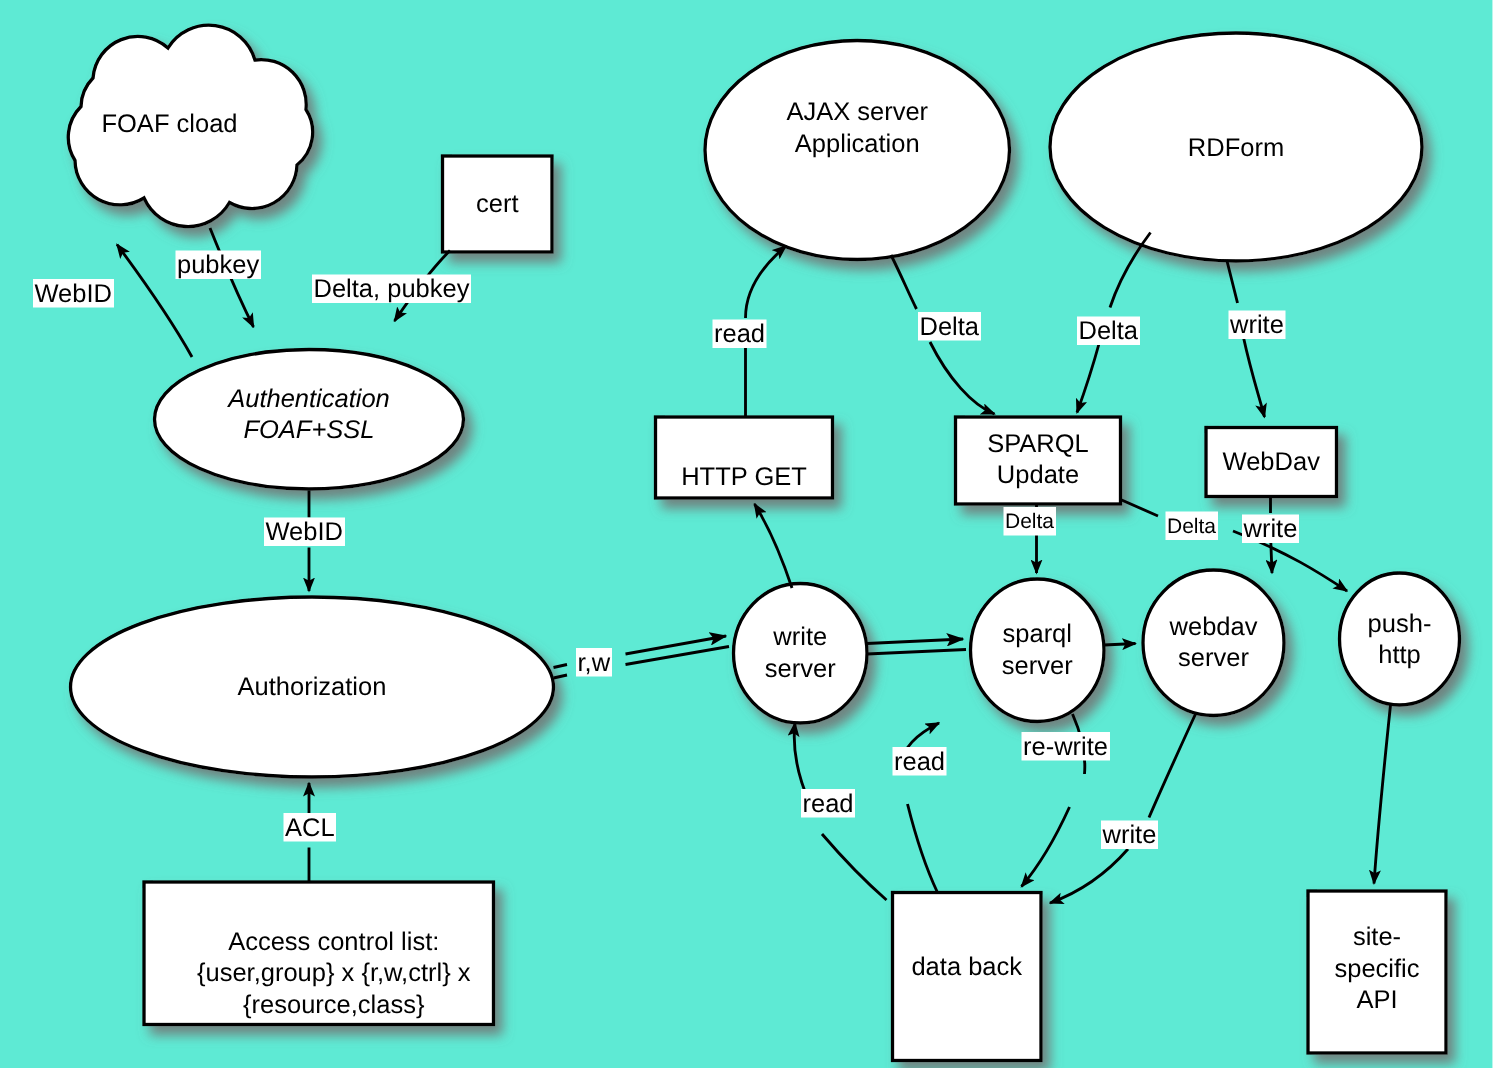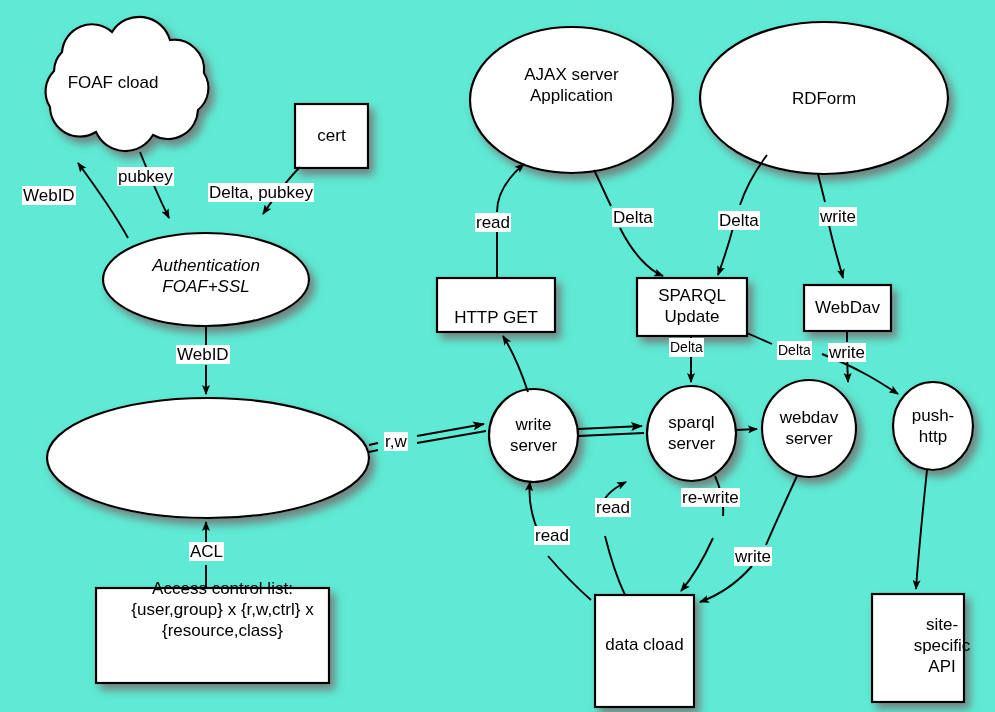--- a/index.html
+++ b/index.html
@@ -129,40 +129,41 @@
       <path d="M797,476 C786,500 775,524 766,545 M752,566 C738,582 722,594 700,602" marker-end="url(#arrow)"></path>
 
       <path d="M927,470 C922,518 918,560 916,589" marker-end="url(#arrow)"></path>
     </g>
   </svg>
 
   <div class="nodetext" style="left:18px;  top:72px;  width:190px;">FOAF cload</div>
   <div class="nodetext" style="left:295px; top:125px; width:73px;">cert</div>
   <div class="nodetext" style="left:103px; top:255px; width:206px;font-style:italic;">Authentication
 FOAF+SSL</div>
-  <div class="nodetext" style="left:96px;  top:578px; width:253px;">Access control list:
+  <div class="nodetext" style="left:47px;  top:447px; width:322px;">Authorization</div>
+  <div class="nodetext" style="left:96px;  top:617px; width:253px;">Access control list:
 {user,group} x {r,w,ctrl} x
 {resource,class}</div>
   <div class="nodetext" style="left:470px; top:64px;  width:203px;">AJAX server
 Application</div>
   <div class="nodetext" style="left:700px; top:88px;  width:248px;">RDForm</div>
   <div class="nodetext" style="left:437px; top:295px; width:118px;margin-top:12px;">HTTP GET</div>
   <div class="nodetext" style="left:637px; top:285px; width:110px;">SPARQL
 Update</div>
   <div class="nodetext" style="left:804px; top:297px; width:87px;">WebDav</div>
   <div class="nodetext" style="left:489px; top:414px; width:89px;">write
 server</div>
   <div class="nodetext" style="left:647px; top:412px; width:89px;">sparql
 server</div>
   <div class="nodetext" style="left:762px; top:407px; width:94px;">webdav
 server</div>
   <div class="nodetext" style="left:893px; top:405px; width:80px;">push-
 http</div>
-  <div class="nodetext" style="left:595px; top:634px; width:99px;">data cload</div>
-  <div class="nodetext" style="left:872px; top:614px; width:92px;padding-left:24px;">site-
+  <div class="nodetext" style="left:595px; top:634px; width:99px;">data back</div>
+  <div class="nodetext" style="left:872px; top:614px; width:92px;">site-
 specific
 API</div>
 
   <div class="edgelabel" style="left:22px;  top:186px;">WebID</div>
   <div class="edgelabel" style="left:117px; top:167px;">pubkey</div>
   <div class="edgelabel" style="left:208px; top:183px;">Delta, pubkey</div>
   <div class="edgelabel" style="left:176px; top:345px;">WebID</div>
   <div class="edgelabel" style="left:189px; top:542px;">ACL</div>
   <div class="edgelabel" style="left:384px; top:432px;">r,w</div>
   <div class="edgelabel" style="left:475px; top:213px;">read</div>

